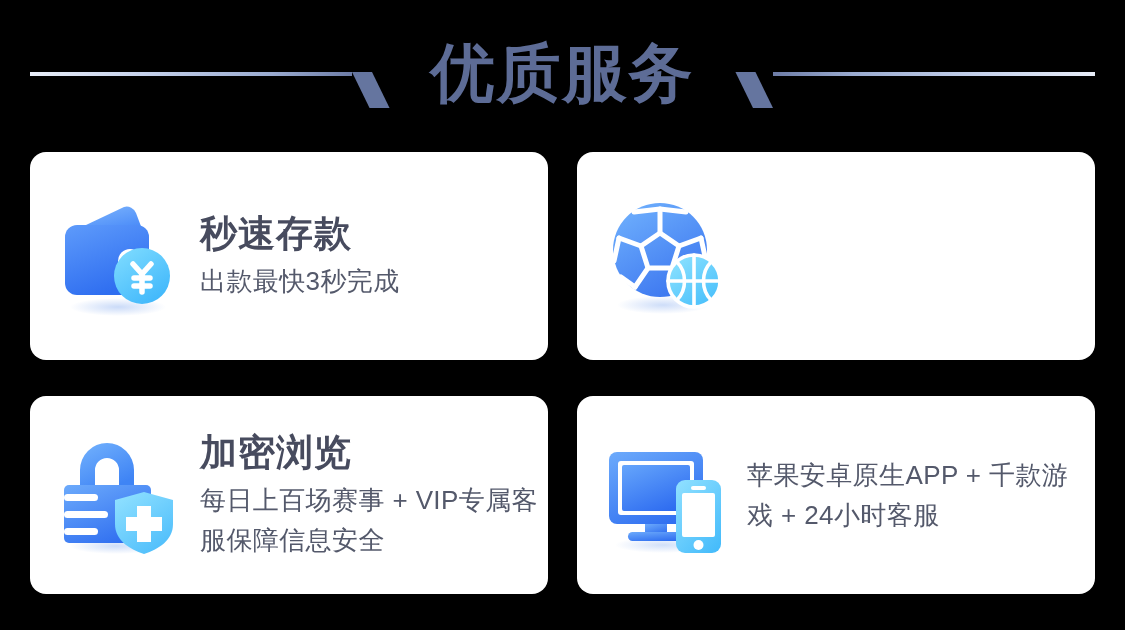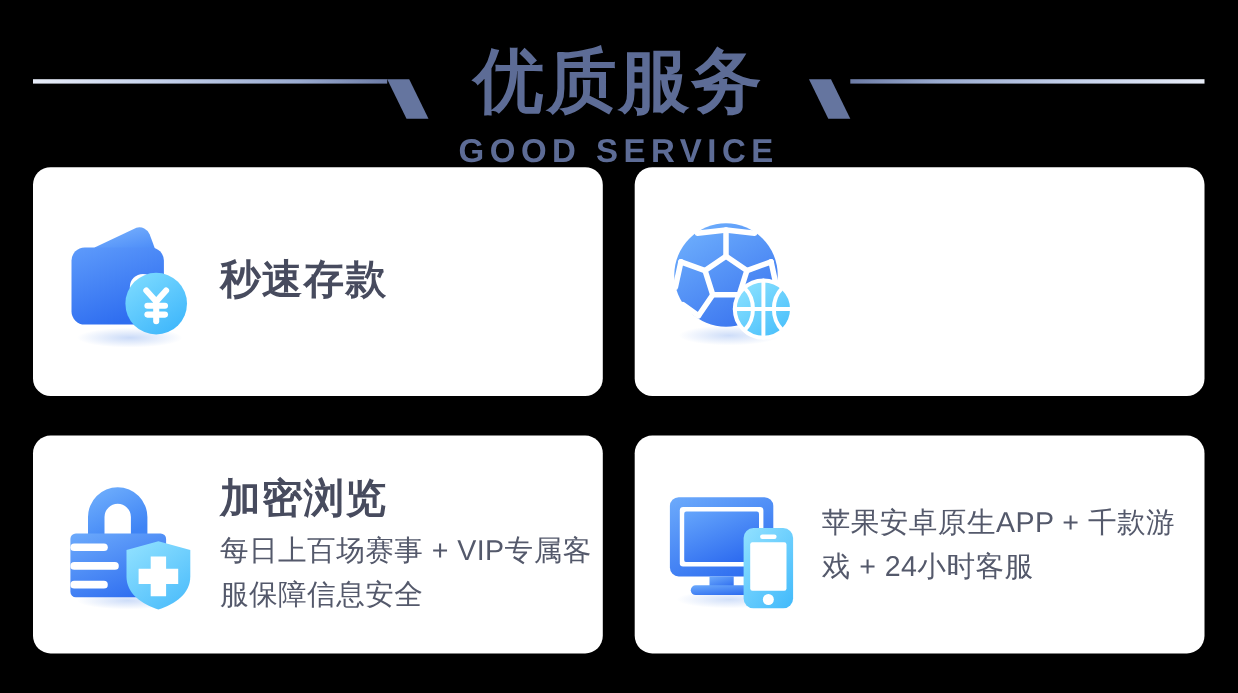--- a/index.html
+++ b/index.html
@@ -139,21 +139,20 @@
 <body>
 
 <div class="header">
   <div class="rule rule-left"></div>
   <div class="slash slash-left"></div>
 
   <div class="rule rule-right"></div>
   <div class="slash slash-right"></div>
 
   <div class="title-cn">优质服务</div>
-  <div class="title-en">GOOD SERVICE</div>
 </div>
 
 <div class="grid">
 
   <div class="card">
     <div class="card-icon">
       <svg viewBox="0 0 126 126" width="126" height="126" aria-hidden="true">
         <defs>
           <linearGradient id="g-wallet" x1="0" y1="0" x2="0.45" y2="1">
             <stop offset="0" stop-color="#5e9bfb"></stop>
@@ -182,20 +181,21 @@
           <path d="M77 71 L86 81"></path>
           <path d="M95 71 L86 81"></path>
           <path d="M78 85 L94 85"></path>
           <path d="M78 93 L94 93"></path>
           <path d="M86 81 L86 99"></path>
         </g>
       </svg>
     </div>
     <div class="card-text">
       <div class="card-title">秒速存款</div>
+      <div class="card-desc">出款最快3秒完成</div>
     </div>
   </div>
 
   <div class="card">
     <div class="card-icon">
       <svg viewBox="0 0 126 126" width="126" height="126" aria-hidden="true">
         <defs>
           <linearGradient id="g-ball" x1="0.15" y1="0" x2="0.75" y2="1">
             <stop offset="0" stop-color="#6fb0fd"></stop>
             <stop offset="1" stop-color="#3a74ef"></stop>

